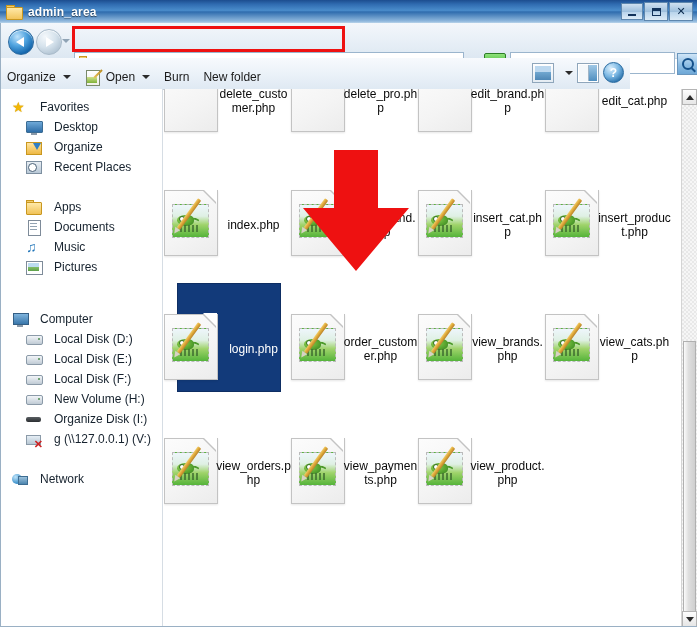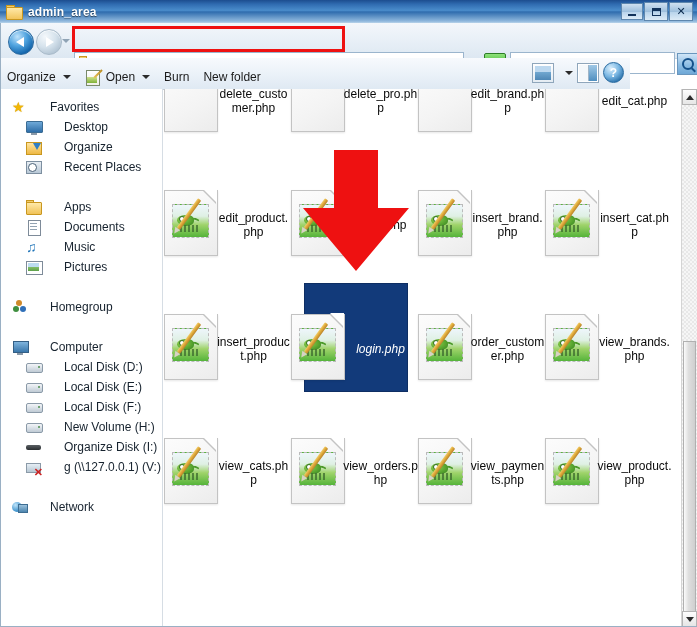--- a/index.html
+++ b/index.html
@@ -235,21 +235,21 @@
     overflow: hidden;
     box-sizing: border-box;
   }
   .navgroup { margin-top: 8px; }
   .navrow {
     display: flex; align-items: center; height: 20px;
     padding-left: 12px; font-size: 12px; color: #16222e; white-space: nowrap;
   }
   .navrow.child { padding-left: 26px; }
   .navrow.selected { background: #d6d4cc; }
-  .navrow .lbl { margin-left: 22px; text-align: right; }
+  .navrow .lbl { margin-left: 12px; text-align: right; }
   .navico { width: 16px; height: 16px; position: relative; flex: 0 0 auto; }
 
   
   .ic-star { color:#f2b705; font-size: 14px; line-height: 16px; text-shadow: 0 0 1px #b8860b; }
   .ic-desktop .scr { position:absolute; left:0; top:2px; width:15px; height:10px; background:linear-gradient(180deg,#6fa9d8,#2f6ea8); border:1px solid #3b6c94; border-radius:1px;}
   .ic-desktop .std { position:absolute; left:5px; bottom:0px; width:6px; height:2px; background:#8a99a8;}
   .ic-dl .fb { position:absolute; left:0; top:3px; width:14px; height:11px; background:linear-gradient(180deg,#ffe4a0,#eeb945); border:1px solid #c9971f;}
   .ic-dl .ar { position:absolute; left:7px; top:4px; width:0;height:0; border-left:4px solid transparent;border-right:4px solid transparent;border-top:7px solid #2f7fc4;}
   .ic-recent .sq { position:absolute; left:0; top:2px; width:14px; height:11px; background:linear-gradient(180deg,#e8eef4,#b8c8d6); border:1px solid #7d8fa0;}
   .ic-recent .cl { position:absolute; left:2px; top:4px; width:7px; height:7px; border:1px solid #4a6278; border-radius:50%; background:#ffffff;}
@@ -357,21 +357,20 @@
     transform: rotate(36deg);
   }
   .filelabel {
     margin-top: 5px;
     width: 112px; text-align: center;
     font-size: 12px; color: #0a0a0a; line-height: 14px;
     word-break: break-all;
   }
   .fileitem.selected .filelabel {
     color: #ffffff;
-    font-style: italic;
   }
   .fileitem.selected .selbg {
     position: absolute; left: 13px; top: 1px;
     width: 102px; height: 107px;
     background: #123a7a;
     border: 1px solid #0e2e63;
     z-index: 0;
   }
   .fileitem .fileicon, .fileitem .filelabel { position: relative; z-index: 1; }
 
@@ -567,30 +566,20 @@
         <span class="navico ic-pic">
             <span class="fr"></span>
             <span class="im"></span>
           </span>
         <span class="lbl">Pictures</span>
       </div>
     </div>
 
     <div class="navspace"></div>
 
-    <div class="navgroup">
-      <div class="navrow">
-        <span class="navico ic-home">
-            <span class="c1"></span>
-            <span class="c2"></span>
-            <span class="c3"></span>
-          </span>
-        <span class="lbl">Homegroup</span>
-      </div>
-    </div>
 
     <div class="navspace"></div>
 
     <div class="navgroup">
       <div class="navrow">
         <span class="navico ic-comp">
             <span class="scr"></span>
             <span class="st"></span>
           </span>
         <span class="lbl">Computer</span>
@@ -682,34 +671,20 @@
             <div class="page"></div>
             <div class="fold"></div>
             <div class="inner">
               <div class="cham"></div>
               <div class="eye"></div>
               <div class="npplbl"></div>
             </div>
             <div class="pencil"></div>
             <div class="ptip"></div>
           </div>
-          <div class="filelabel">edit_product.php</div>
-        </div>
-        <div class="fileitem">
-          <div class="fileicon">
-            <div class="page"></div>
-            <div class="fold"></div>
-            <div class="inner">
-              <div class="cham"></div>
-              <div class="eye"></div>
-              <div class="npplbl"></div>
-            </div>
-            <div class="pencil"></div>
-            <div class="ptip"></div>
-          </div>
           <div class="filelabel">index.php</div>
         </div>
         <div class="fileitem">
           <div class="fileicon">
             <div class="page"></div>
             <div class="fold"></div>
             <div class="inner">
               <div class="cham"></div>
               <div class="eye"></div>
               <div class="npplbl"></div>

